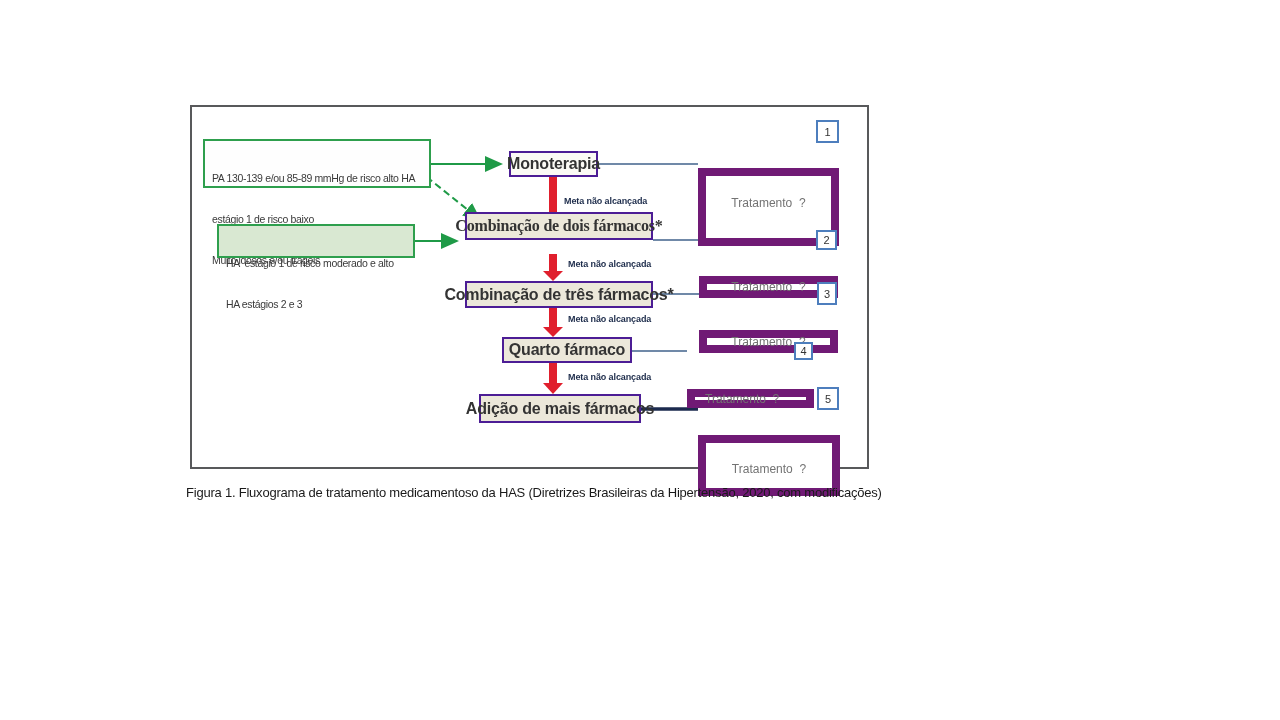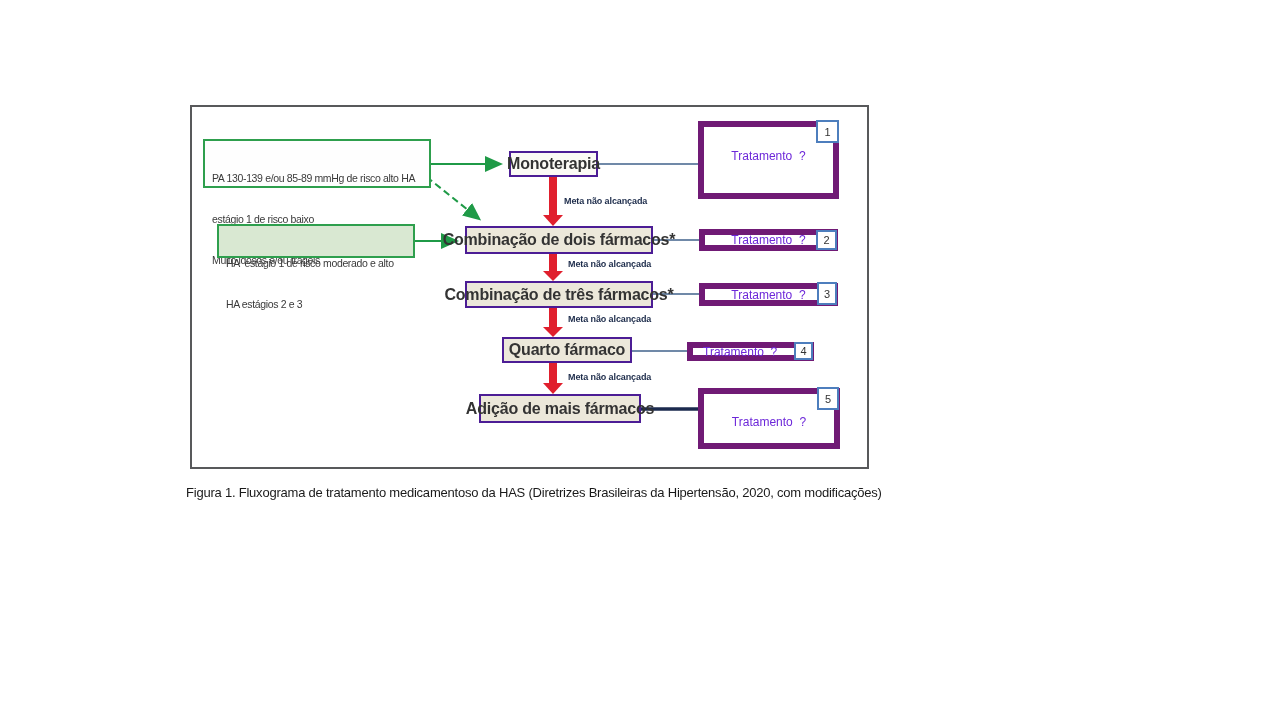--- a/index.html
+++ b/index.html
@@ -38,23 +38,24 @@
   .step-box.light{background:#fbfaf5;}
   .step-box.beige{background:#ece8da;}
 
   .meta-label{
     position:absolute;font-size:9px;font-weight:bold;color:#1c2b4a;
     letter-spacing:-0.1px;white-space:pre;
   }
 
   .treat-box{
     position:absolute;box-sizing:border-box;
-    border:6px solid #701a75;background:#ffffff;color:#6d28d9;
+    border:8px solid #701a75;background:#ffffff;color:#737373;
     font-size:12px;display:flex;align-items:center;justify-content:center;
     white-space:pre;
+    margin-top:47px;
   }
   .treat-box.left-align{justify-content:flex-start;padding-left:10px;}
   .num-badge{
     position:absolute;box-sizing:border-box;
     border:2px solid #4d7ebd;background:#ffffff;color:#333333;
     font-size:11px;display:flex;align-items:center;justify-content:center;
   }
 
   .caption{
     position:absolute;left:186px;top:485px;width:700px;
@@ -113,21 +114,21 @@
       </div>
 
       <div class="entry-box green" style="left:27px;top:119px;width:198px;height:34px;">
         <span class="entry-line">HA  estágio 1 de risco moderado e alto</span>
         <span class="entry-line">HA estágios 2 e 3</span>
       </div>
 
       <div class="step-box light" style="left:319px;top:46px;width:89px;height:26px;">
         <span>Monoterapia</span>
       </div>
-      <div class="step-box beige" style="left:275px;top:121px;width:188px;height:28px;">
+      <div class="step-box beige" style="left:275px;top:107px;width:188px;height:28px;font-family:Liberation Serif, serif;">
         <span>Combinação de dois fármacos*</span>
       </div>
       <div class="step-box beige" style="left:275px;top:176px;width:188px;height:27px;">
         <span>Combinação de três fármacos*</span>
       </div>
       <div class="step-box beige" style="left:312px;top:232px;width:130px;height:26px;">
         <span>Quarto fármaco</span>
       </div>
       <div class="step-box beige" style="left:289px;top:289px;width:162px;height:29px;">
         <span>Adição de mais fármacos</span>

